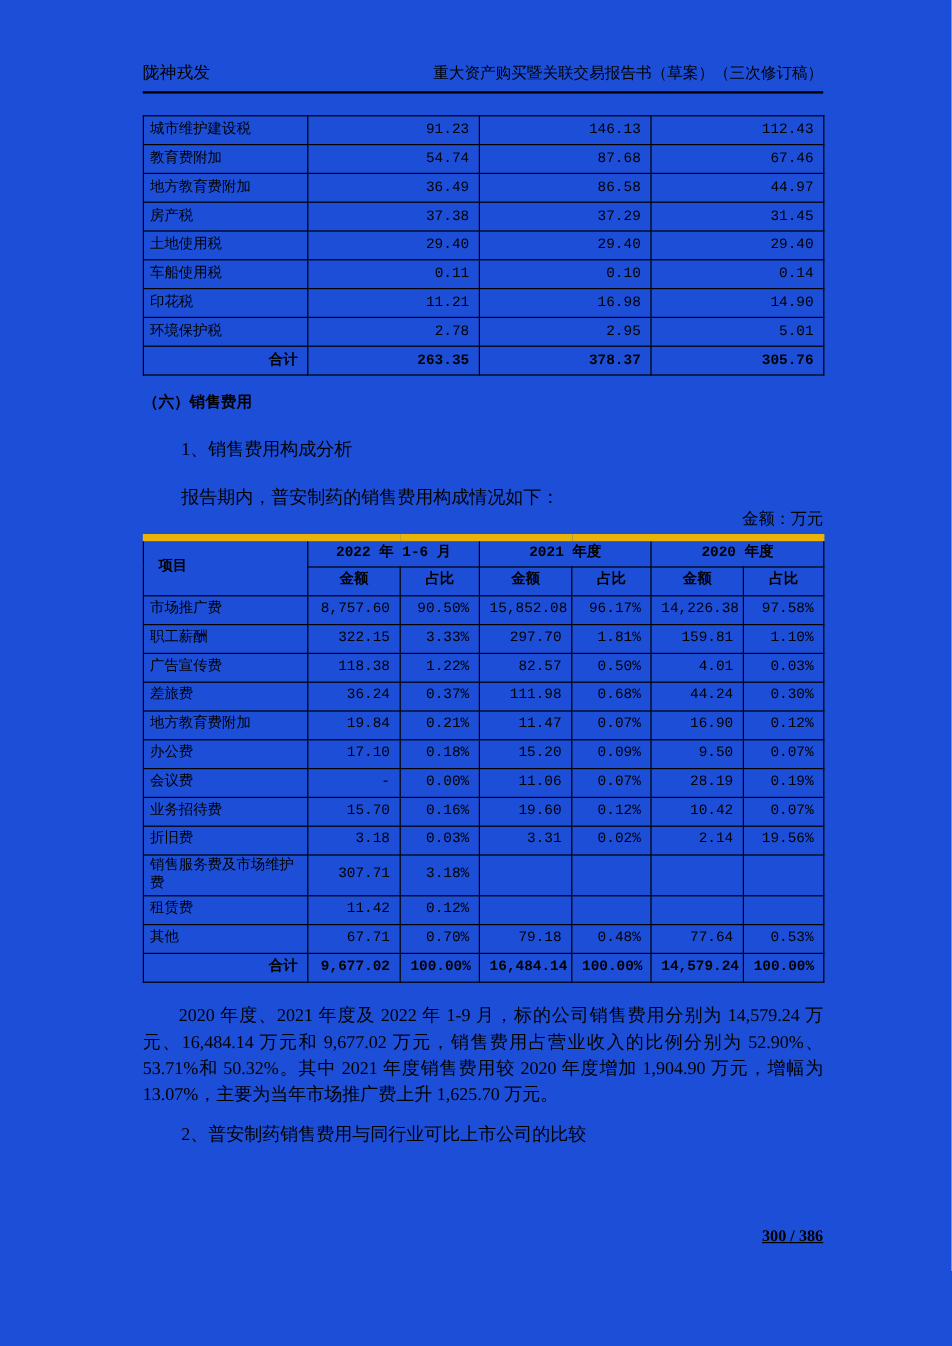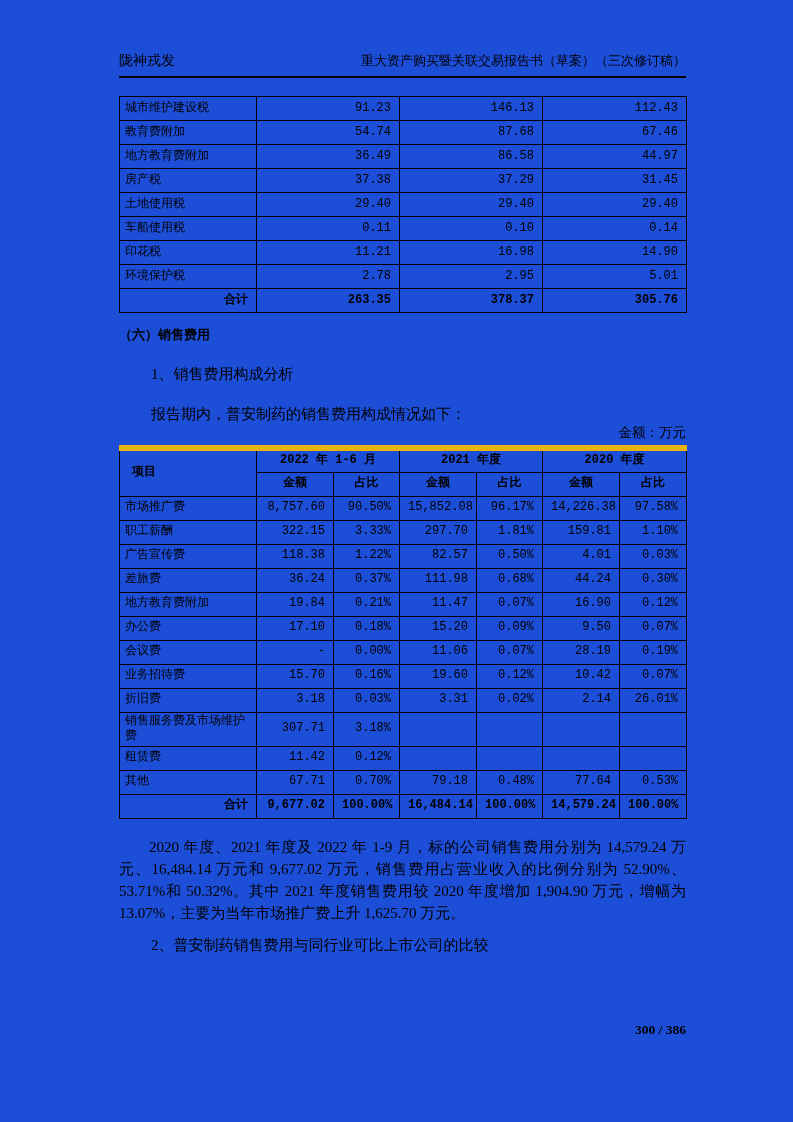--- a/index.html
+++ b/index.html
@@ -89,20 +89,21 @@
     text-indent: 2em;
   }
   .sub-item-2 { margin-top: 12px; }
   
   .page-footer {
     position: absolute;
     top: 1022px;
     right: 107px;
     font-size: 13.5px;
     font-weight: bold;
+    text-decoration: underline;
   }
 </style>
 </head>
 <body>
 
 <div class="page">
 
   <div class="doc-header">
     <span class="hdr-left">陇神戎发</span>
     <span class="hdr-right">重大资产购买暨关联交易报告书（草案）（三次修订稿）</span>
@@ -280,21 +281,21 @@
           <td class="num-cell">10.42</td>
           <td class="num-cell">0.07%</td>
         </tr>
         <tr>
           <td class="label-cell">折旧费</td>
           <td class="num-cell">3.18</td>
           <td class="num-cell">0.03%</td>
           <td class="num-cell">3.31</td>
           <td class="num-cell">0.02%</td>
           <td class="num-cell">2.14</td>
-          <td class="num-cell">26.01%</td>
+          <td class="num-cell">19.56%</td>
         </tr>
         <tr>
           <td class="label-cell">销售服务费及市场维护费</td>
           <td class="num-cell">307.71</td>
           <td class="num-cell">3.18%</td>
           <td class="num-cell"></td>
           <td class="num-cell"></td>
           <td class="num-cell"></td>
           <td class="num-cell"></td>
         </tr>

